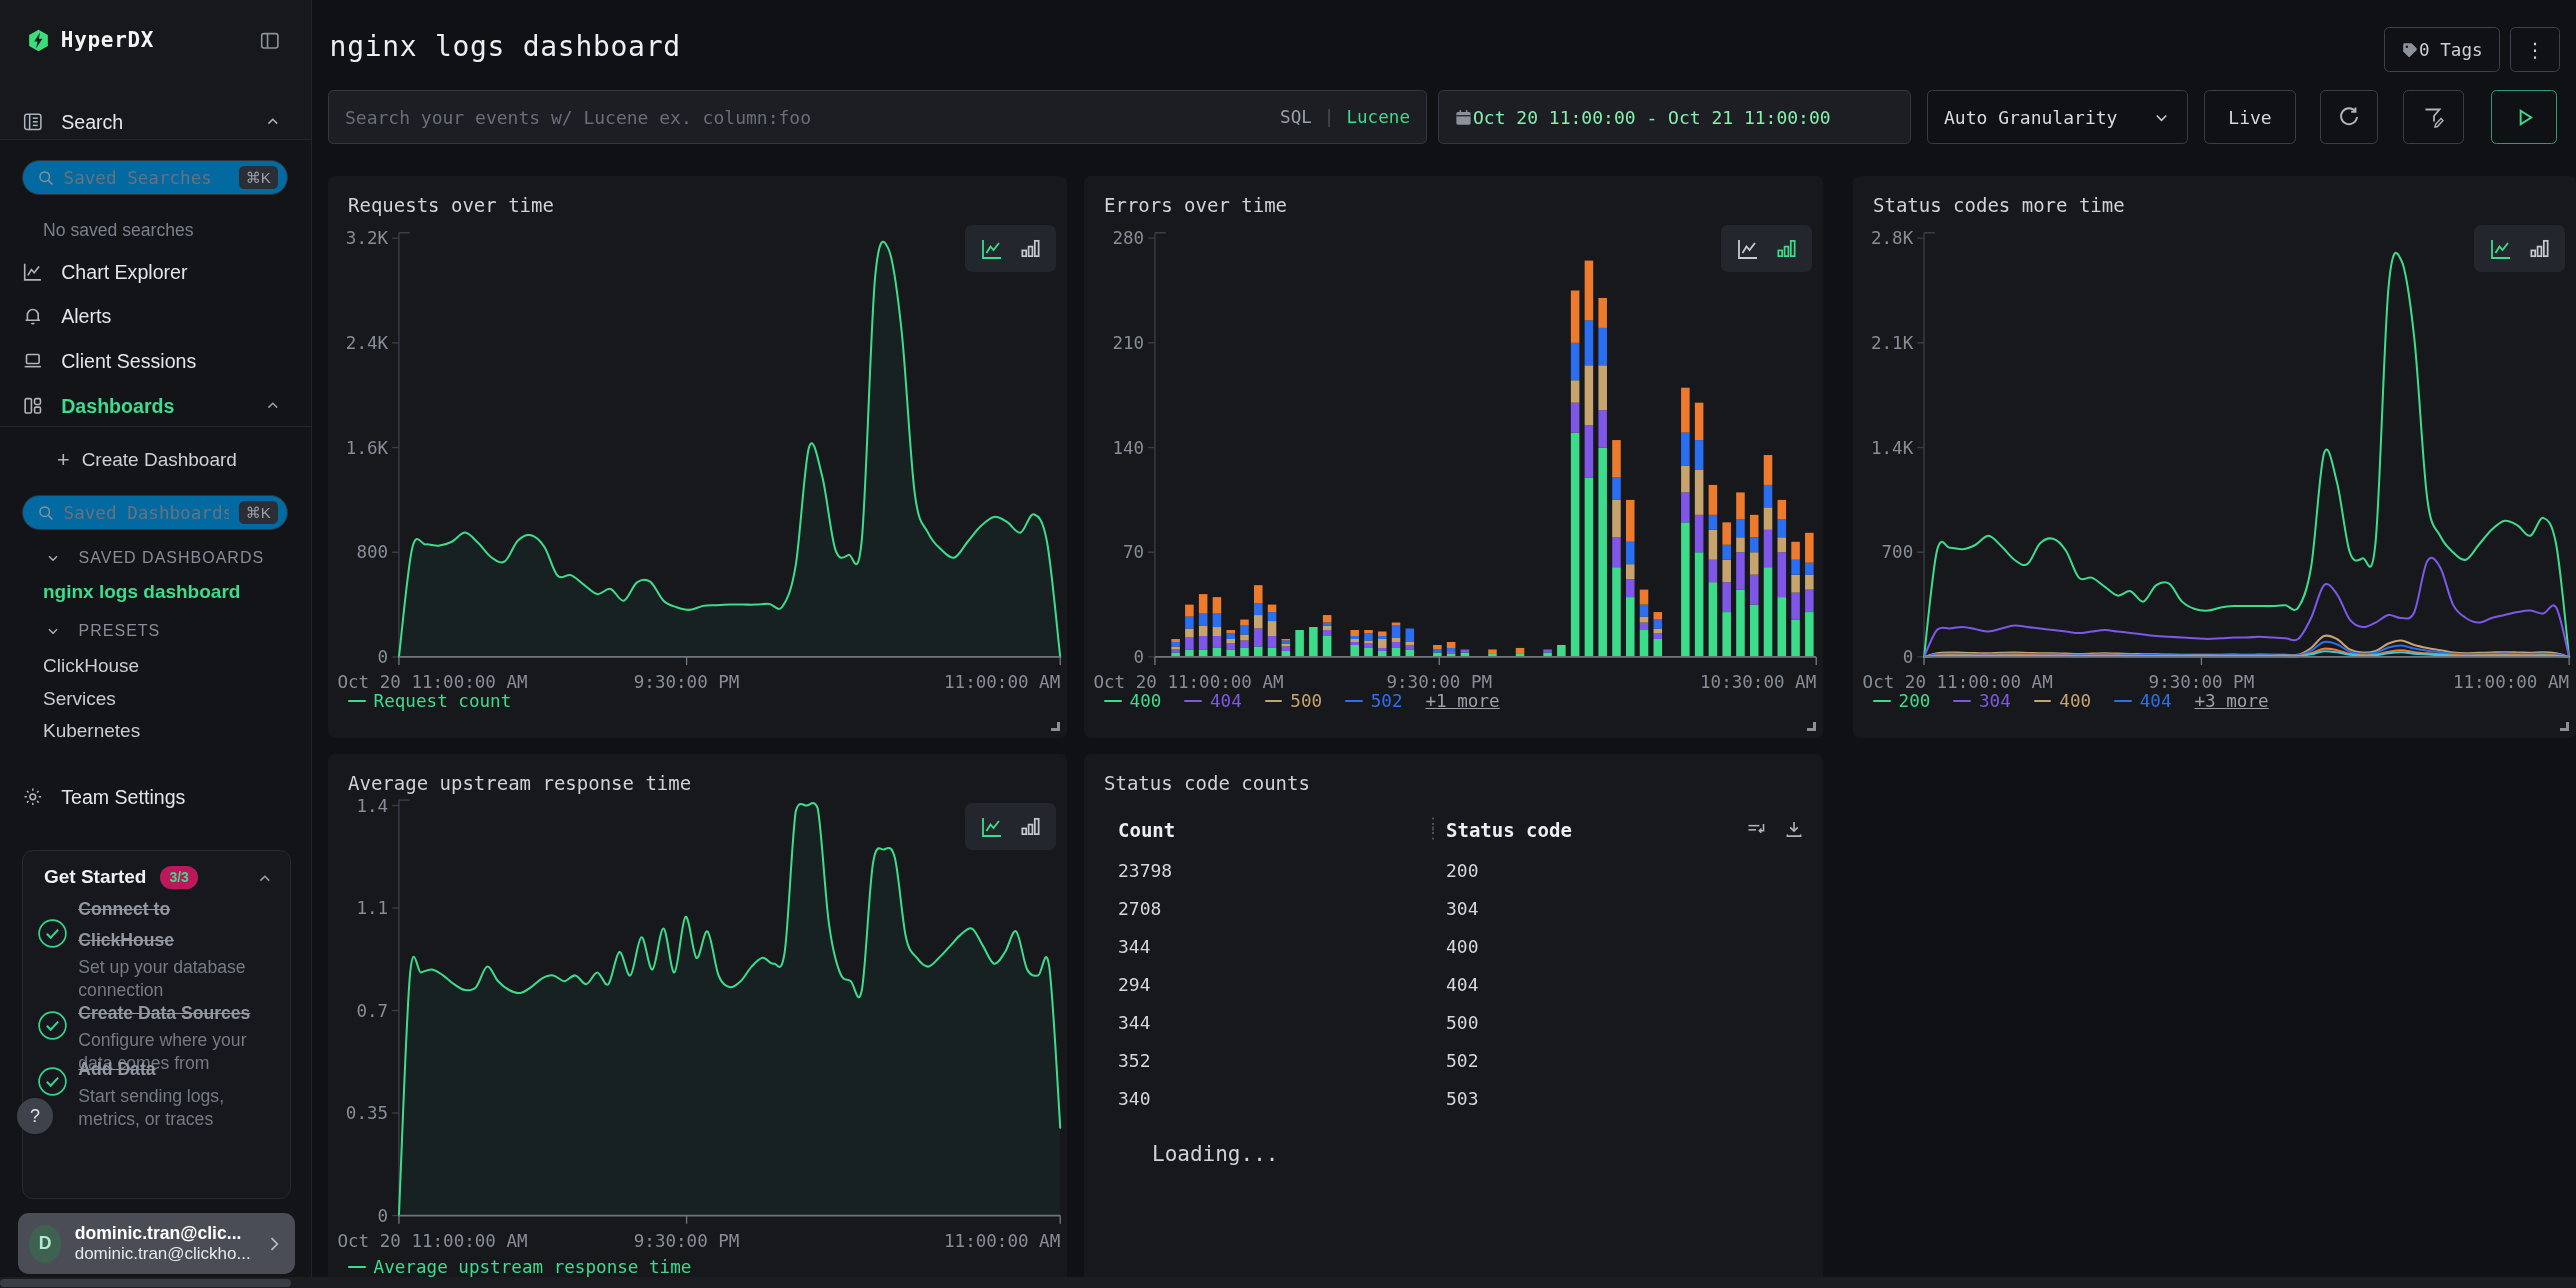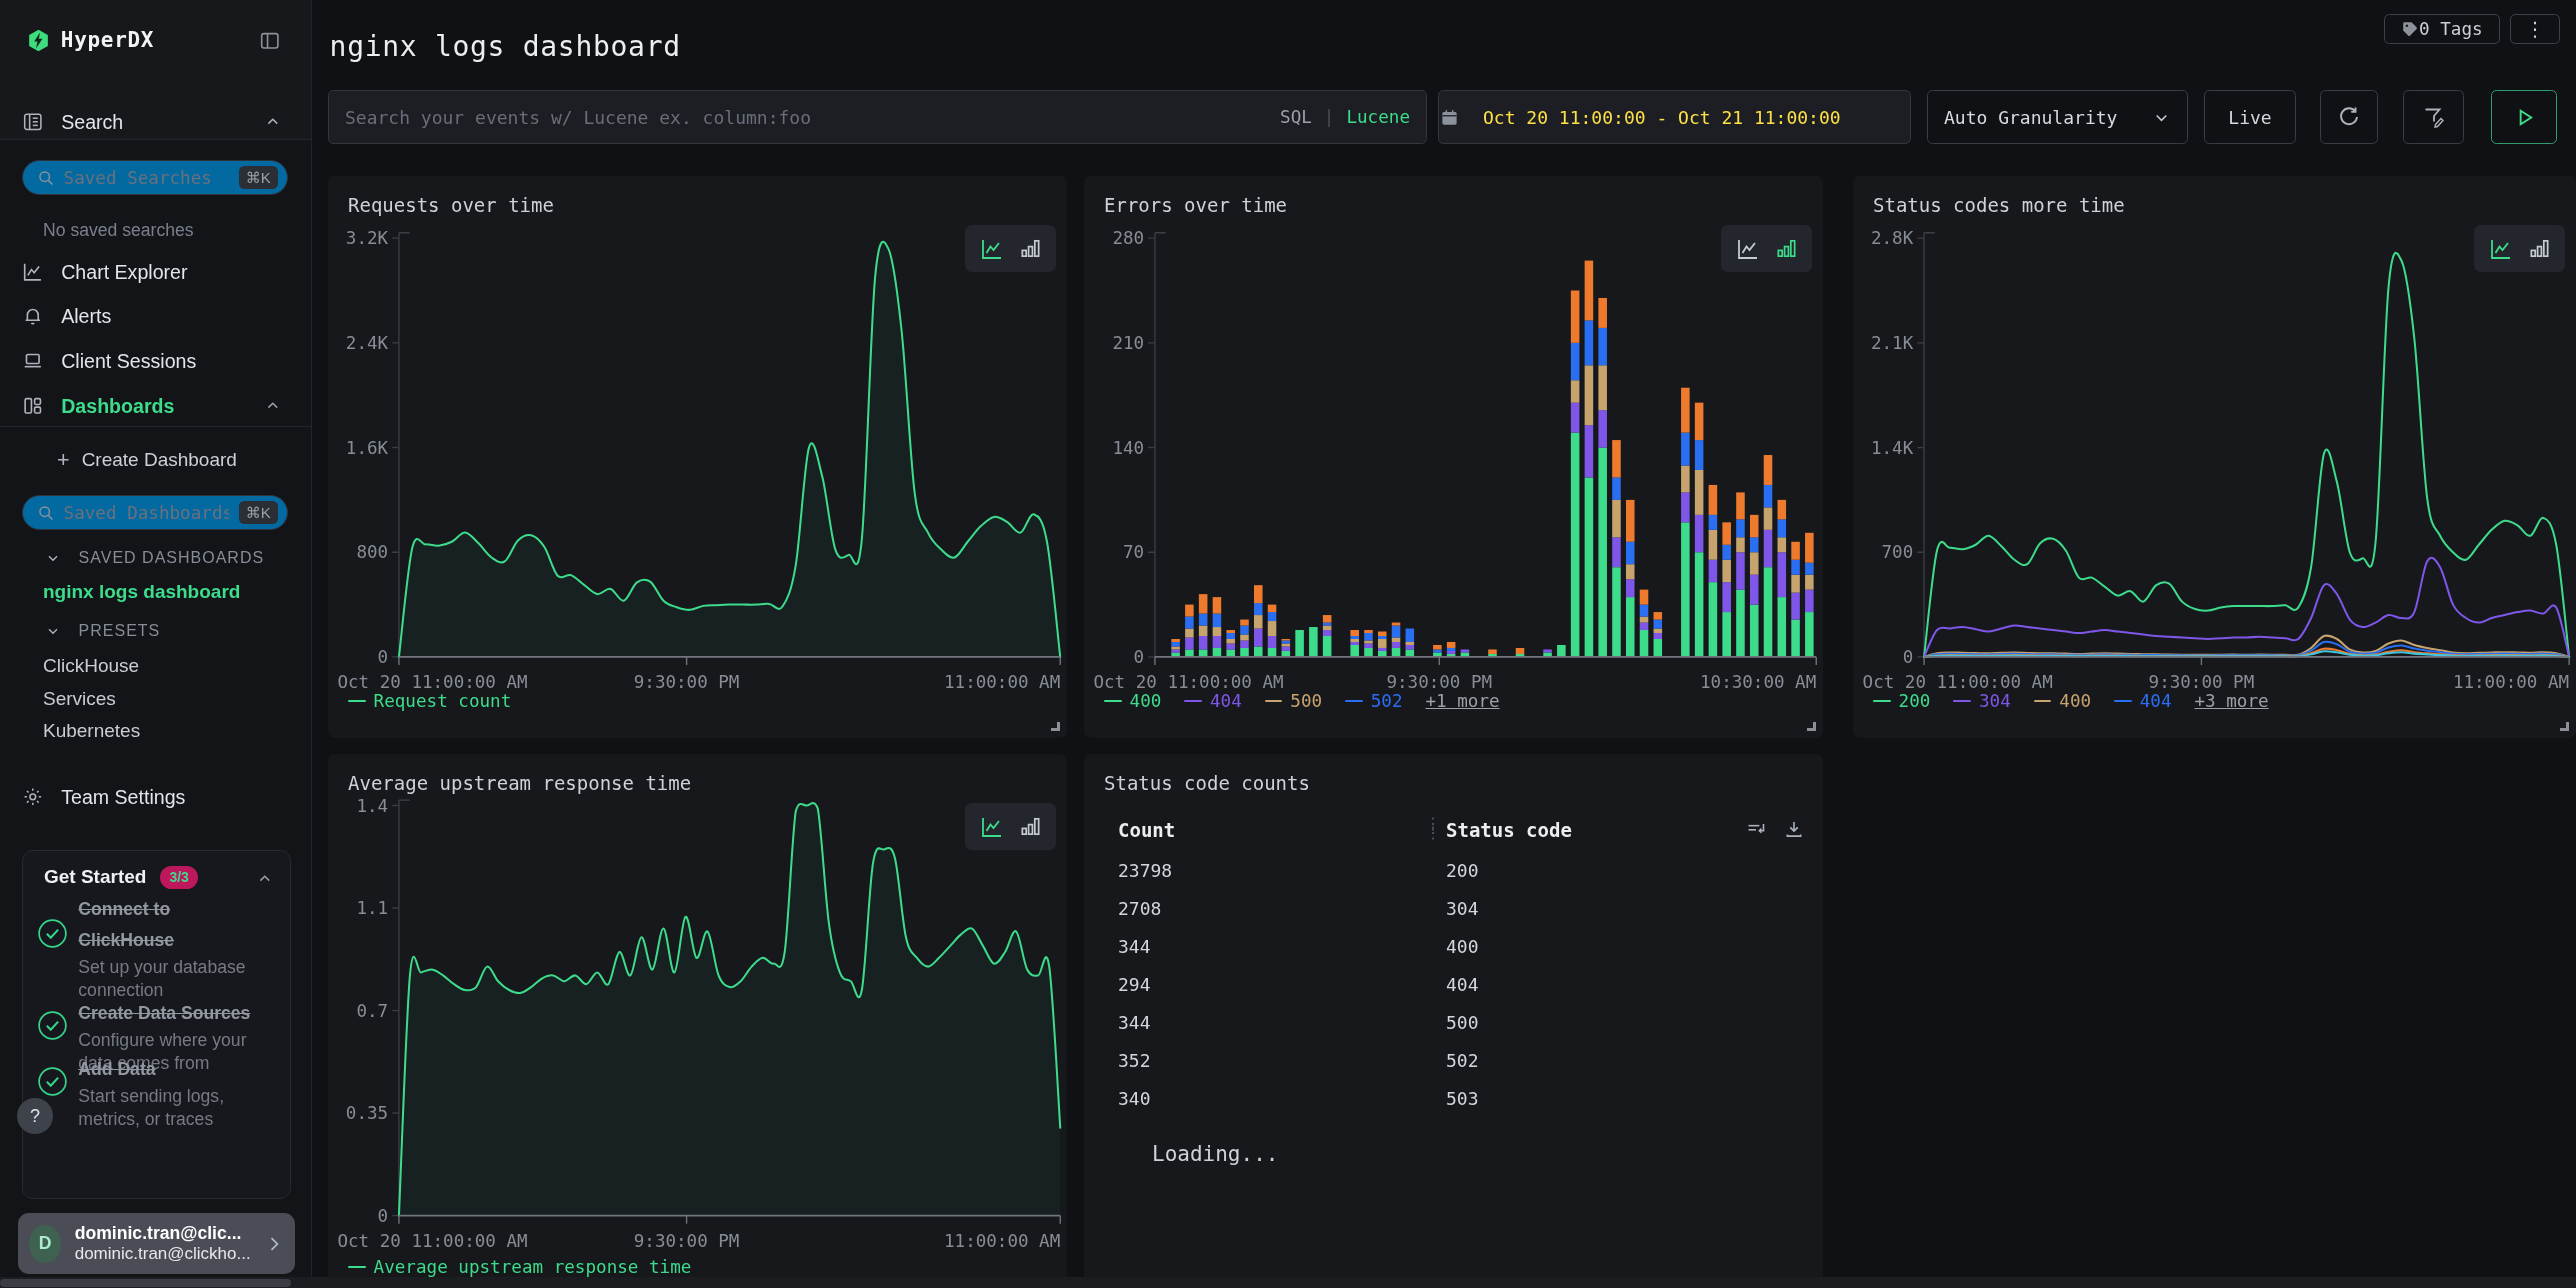--- a/index.html
+++ b/index.html
@@ -44,32 +44,32 @@
   .u-name { font-size:17.6px; font-weight:bold; color:#ffffff; line-height:21px; white-space:nowrap; }
   .u-mail { font-size:17px; color:#e6e8ec; line-height:20px; white-space:nowrap; }
   .u-chev { margin-left:auto; color:#b9bec6; }
 
   .hscroll { position:absolute; left:0; bottom:0; width:2576px; height:10.8px; background:#1b1d21; z-index:9; }
   .hscroll .thumb { position:absolute; left:0; top:1.4px; width:291px; height:8px; border-radius:4px; background:#3a3d44; }
 
   
   #main { position:absolute; left:312px; top:0; width:2264px; height:1288px; background:#101114; }
   #page-title { position:absolute; left:17.6px; top:30px; font-size:28px; color:#eceef0; letter-spacing:0.7px; }
-  .hdr-btn { position:absolute; top:14px; height:30px; border:1.4px solid #3e414a; border-radius:5.4px; display:flex; align-items:center; justify-content:center; gap:0; color:#ccd0d6; font-size:17.6px; cursor:pointer; background:transparent; }
+  .hdr-btn { position:absolute; top:27px; height:45px; border:1.4px solid #3e414a; border-radius:5.4px; display:flex; align-items:center; justify-content:center; gap:0; color:#ccd0d6; font-size:17.6px; cursor:pointer; background:transparent; }
 
   .ctrl { position:absolute; top:90px; height:54px; border-radius:5.4px; display:flex; align-items:center; }
   .inputlike { background:#1c1e23; border:1.4px solid #34373e; }
   .btnlike { background:transparent; border:1.4px solid #3a3d45; justify-content:center; cursor:pointer; }
   #search-main { left:16px; width:1099px; padding:0 16px; gap:12px; }
   #search-main input { flex:1; background:transparent; border:none; outline:none; font-family:"DejaVu Sans Mono", monospace; font-size:18px; color:#d5d8dd; }
   #search-main input::placeholder { color:#686e79; }
   .lang-sql { color:#9ba1ab; font-size:17.6px; }
   .lang-sep { color:#4a4e56; font-size:17.6px; }
   .lang-lucene { color:#3ddc8b; font-size:17.6px; cursor:pointer; }
-  #time-range { left:1126px; width:473px; padding:0 1px; gap:24px; color:#fde047; font-size:18px; cursor:pointer; }
+  #time-range { left:1126px; width:473px; padding:0 15px; gap:0; color:#86efac; font-size:18px; cursor:pointer; }
   #granularity { left:1615px; width:261px; padding:0 16px; color:#d7dade; font-size:18px; cursor:pointer; justify-content:space-between; }
   #live-btn { left:1892px; width:92px; font-size:18px; color:#d4d7db; }
   #refresh-btn { left:2008px; width:58px; color:#c6cad1; }
   #filter-btn { left:2091px; width:61px; color:#c6cad1; }
   #play-btn { left:2179px; width:66px; border-color:#2f9e6e; color:#3ddc8b; }
 
   
   .panel { position:absolute; background:#17181c; border-radius:6.8px; overflow:hidden; }
   #p0 { left:16px; top:176px; width:739px; height:562px; }
   #p1 { left:772px; top:176px; width:739px; height:562px; }

